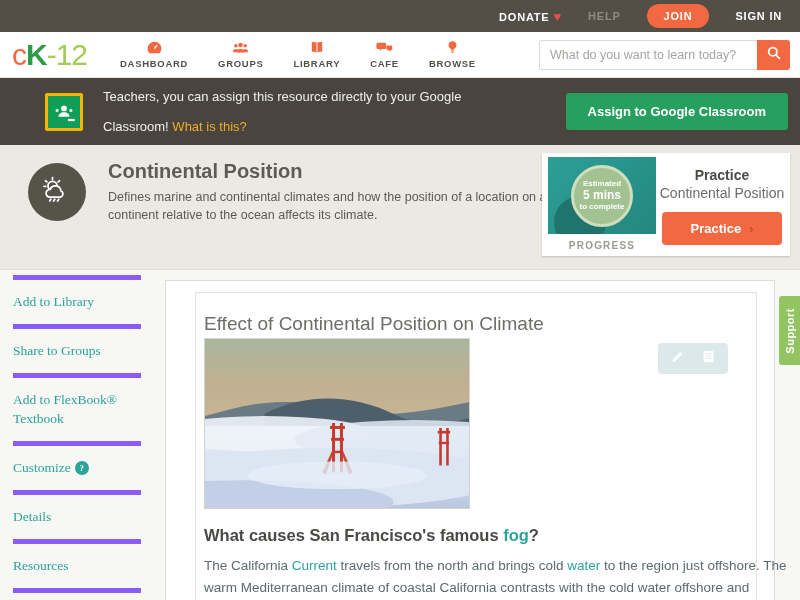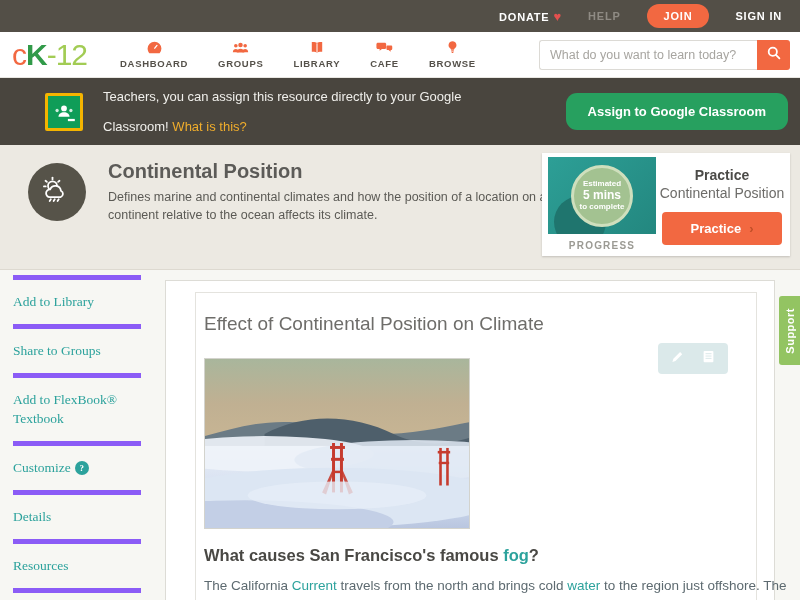--- a/index.html
+++ b/index.html
@@ -25,21 +25,21 @@
   .search-wrap { margin-left:auto; display:flex; }
   .search-input { width:218px; height:30px; border:1px solid #dcdad5; border-right:none; border-radius:3px 0 0 3px; padding:0 10px; font-size:12.5px; color:#555; outline:none; font-family:"Liberation Sans",sans-serif; }
   .search-input::placeholder { color:#a7a5a0; }
   .search-btn { width:33px; height:30px; background:#f26841; border:none; border-radius:0 3px 3px 0; display:flex; align-items:center; justify-content:center; cursor:pointer; }
 
   
   .banner { height:67px; background:#49453e; display:flex; align-items:center; padding:0 12px 0 45px; }
   .gc-icon { width:38px; height:38px; background:#0f9d58; border:3px solid #f4b400; border-radius:2px; position:relative; flex-shrink:0; display:flex; align-items:center; justify-content:center; }
   .banner-text { margin-left:20px; width:360px; font-size:13px; line-height:30px; color:#f0efeb; }
   .banner-link { color:#f0ad2c; cursor:pointer; }
-  .assign-btn { margin-left:auto; background:#27a05f; color:#fff; font-size:13px; font-weight:bold; padding:11px 22px; border-radius:11px; cursor:pointer; margin-right:0; }
+  .assign-btn { margin-left:auto; background:#27a05f; color:#fff; font-size:13px; font-weight:bold; padding:11px 22px; border-radius:3px; cursor:pointer; margin-right:0; }
 
   
   .res-header { height:125px; background:#ece9e2; border-bottom:1px solid #ddd9d0; position:relative; display:flex; }
   .res-icon { width:58px; height:58px; border-radius:50%; background:#565349; margin:18px 0 0 28px; flex-shrink:0; display:flex; align-items:center; justify-content:center; }
   .res-text { margin:15px 0 0 22px; width:470px; }
   .res-title { font-size:20px; font-weight:bold; color:#5c5b58; }
   .res-desc { margin-top:5px; font-size:12.5px; line-height:18px; color:#5b5a55; }
 
   
   .practice-card { position:absolute; right:10px; top:8px; width:248px; height:103px; background:#fff; box-shadow:0 1px 2px rgba(0,0,0,.18); padding:4px; display:flex; }
@@ -58,21 +58,21 @@
 
   
   .content { position:relative; height:330px; background:#f7f7f3; }
   .sidebar { position:absolute; left:13px; top:5px; width:128px; }
   .sb-item { border-top:5px solid #8b5cf6; padding:12px 0 13px; font-size:13.5px; color:#2ca29c; line-height:19px; cursor:pointer;font-family:Liberation Serif, serif; }
   .help-dot { display:inline-block; width:14px; height:14px; border-radius:50%; background:#2ca29c; color:#fff; font-size:9px; font-weight:bold; text-align:center; line-height:14px; vertical-align:1px; margin-left:4px; }
   .caret { font-size:9px; margin-left:5px; }
 
   .main-card { position:absolute; left:165px; top:10px; right:25px; bottom:-2px; background:#fff; border:1px solid #dddcd6; }
   .inner-panel { position:absolute; left:29px; top:11px; right:17px; bottom:-2px; border:1px solid #e4e3de; border-bottom:none; padding:20px 0 0 8px; }
-  .article-title { font-size:19px; color:#6e6d6a; margin-bottom:23px; }
+  .article-title { font-size:19px; color:#6e6d6a; margin-bottom:3px; }
   .annot-group { position:absolute; top:50px; right:28px; background:#dbe9ea; border-radius:4px; padding:6px 12px; display:flex; gap:16px; cursor:pointer; }
   .fog-img { width:266px; height:171px; display:block; border:1px solid #d3d3cd; }
   .question { margin-top:17px; font-size:16.5px; font-weight:bold; color:#494844; }
   .q-link, .p-link { color:#2ca29c; cursor:pointer; }
   .q-link { font-weight:bold; }
   .paragraph { margin-top:10px; font-size:13.5px; line-height:22px; color:#5d6a70; width:600px; }
 
   .support-tab { position:absolute; right:0; top:296px; width:21px; height:69px; background:#93c462; border-radius:3px 0 0 3px; display:flex; align-items:center; justify-content:center; cursor:pointer; }
   .support-tab span { writing-mode:vertical-rl; transform:rotate(180deg); color:#fff; font-size:11px; font-weight:bold; letter-spacing:.5px; }
 </style>

